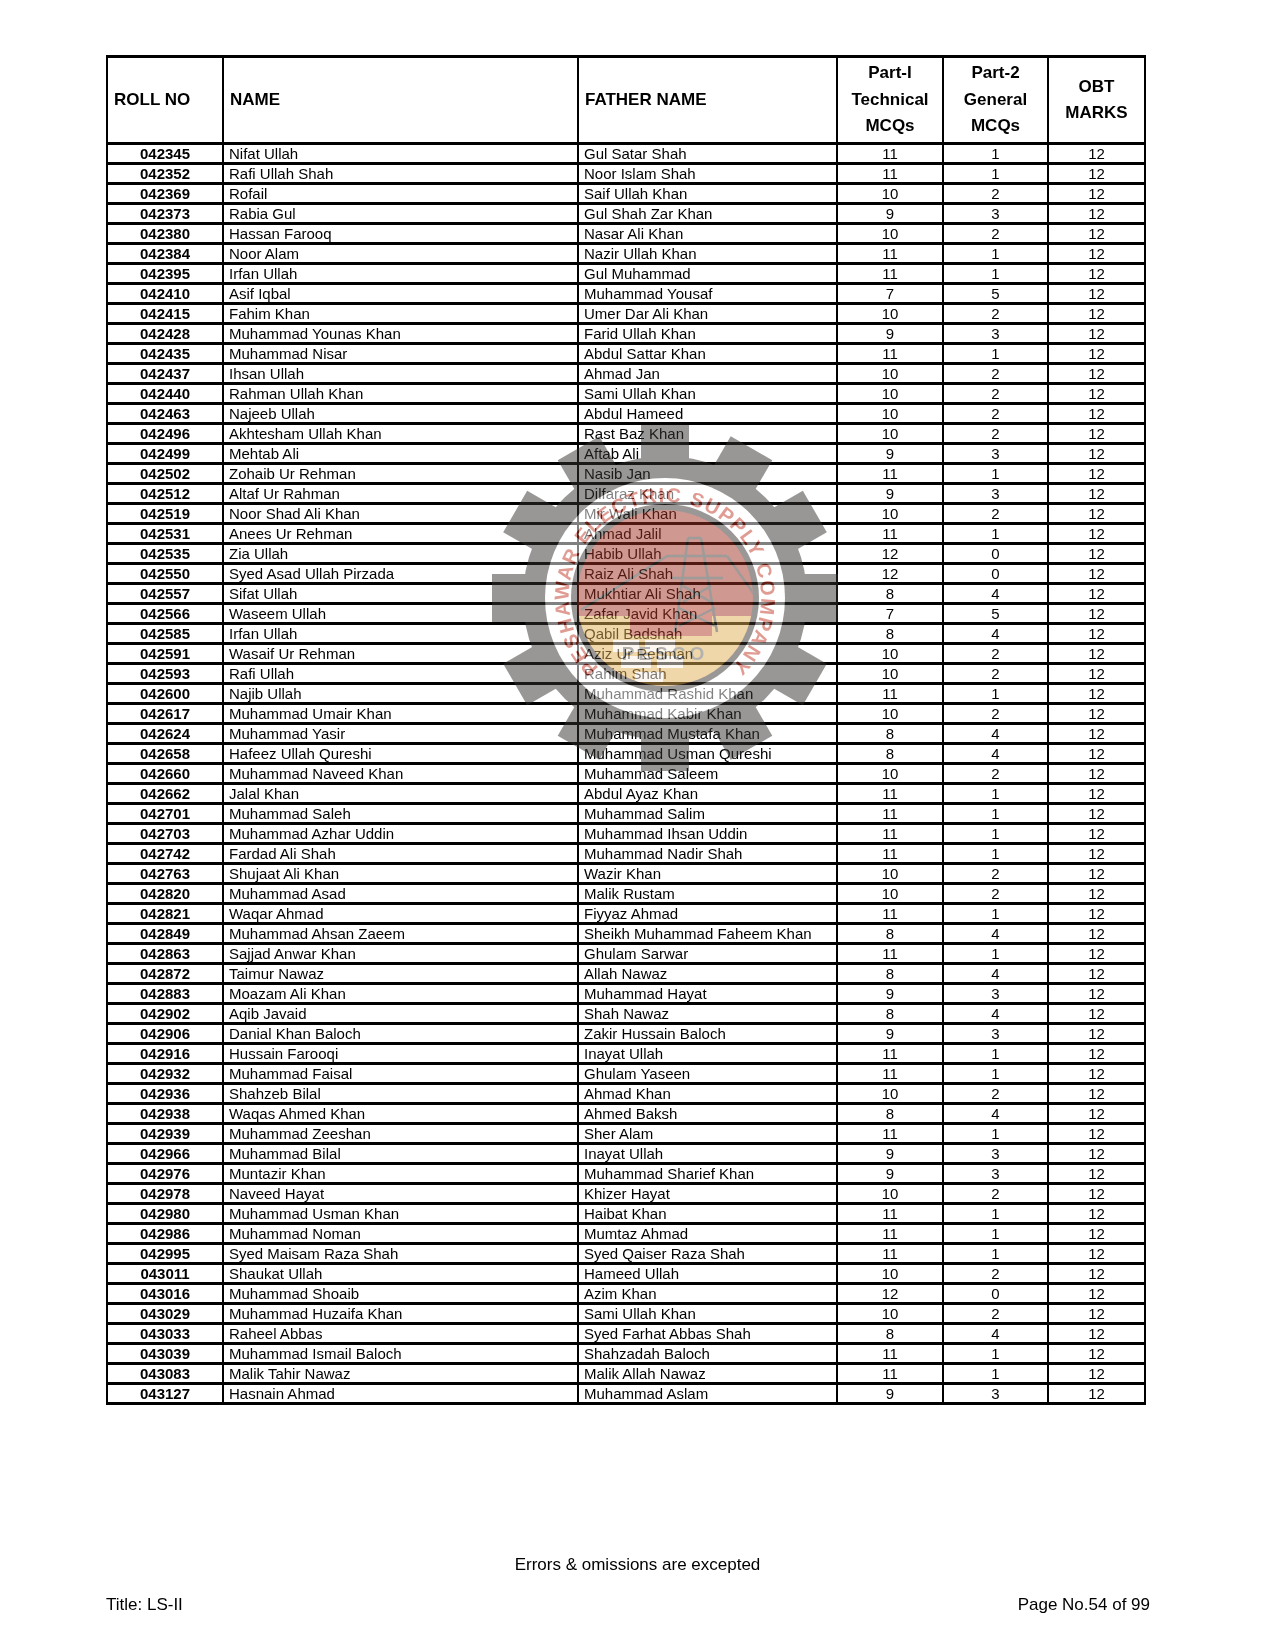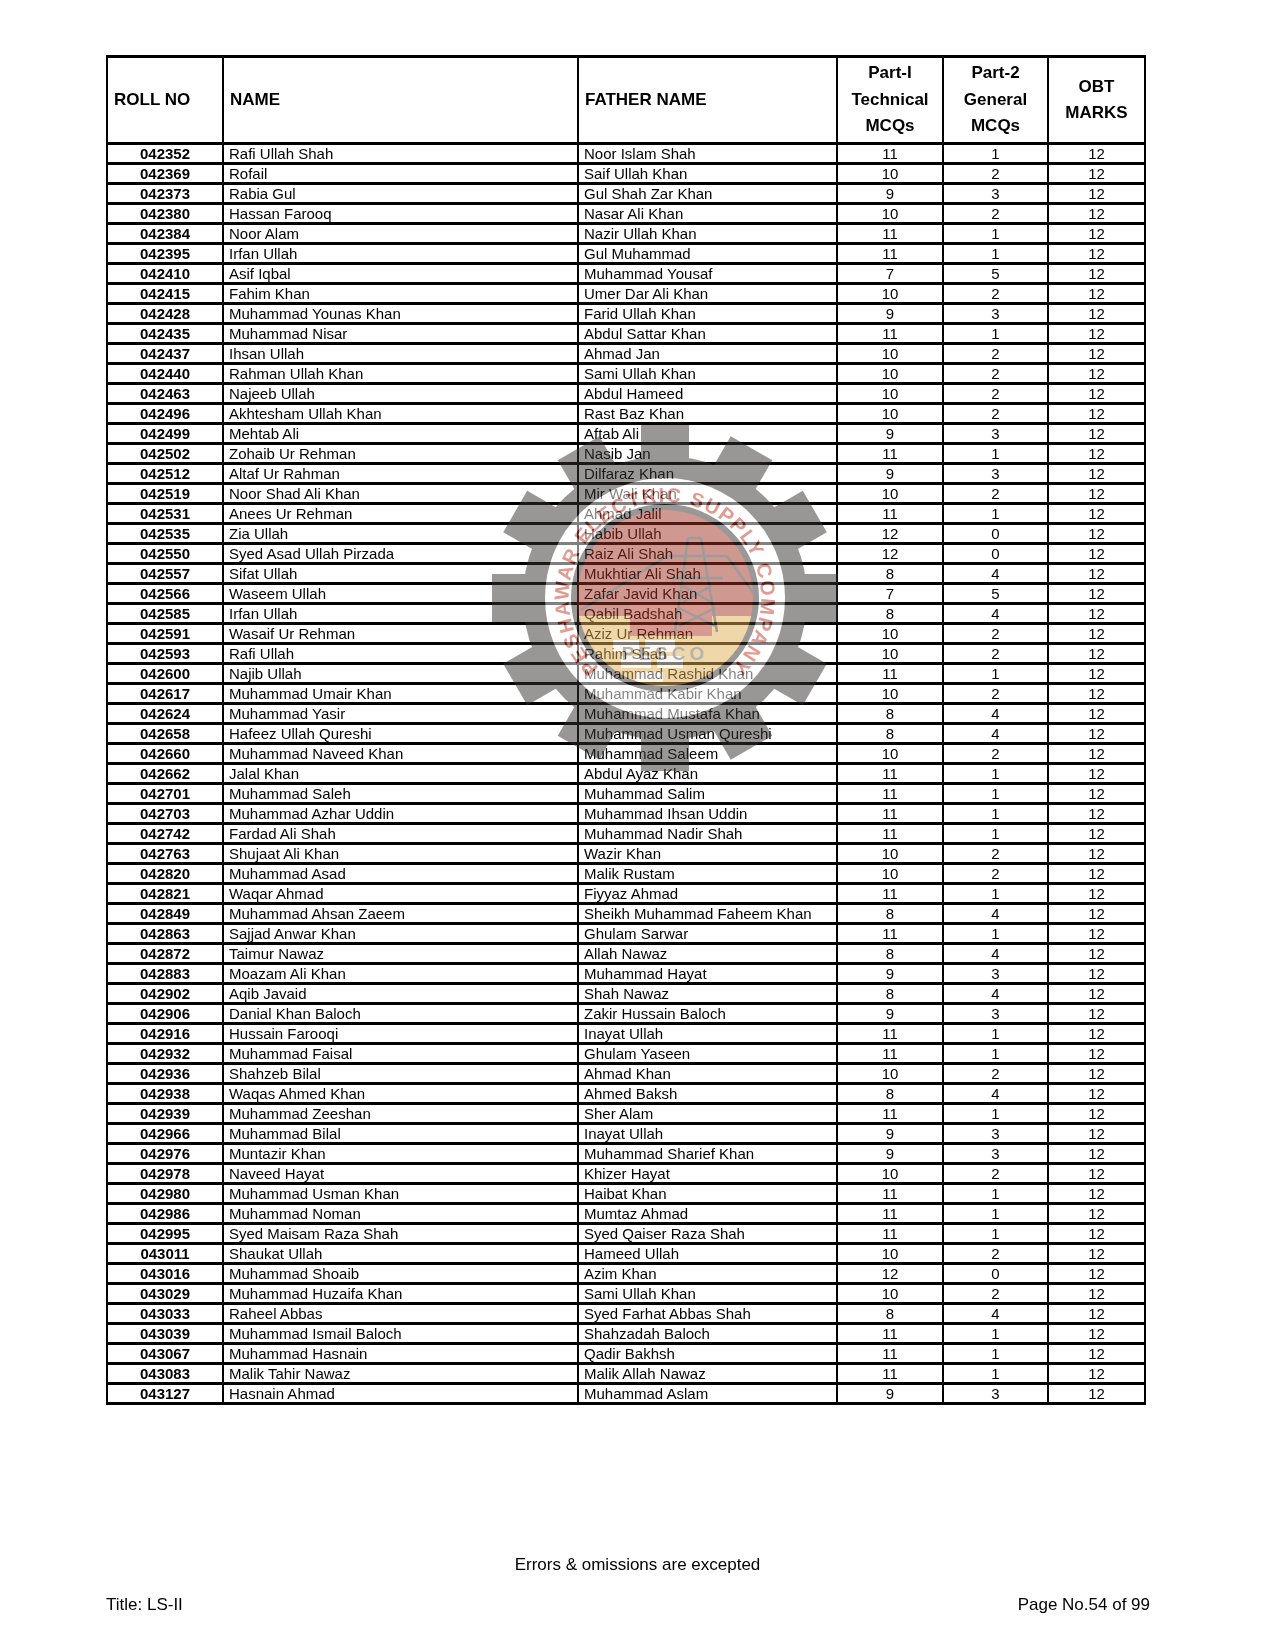--- a/index.html
+++ b/index.html
@@ -96,20 +96,28 @@
 MCQs</th>
         <th class="h-center">Part-2
 General
 MCQs</th>
         <th class="h-center">OBT
 MARKS</th>
       </tr>
     </thead>
     <tbody>
         <tr>
+          <td class="roll">042345</td>
+          <td class="name">Nifat Ullah</td>
+          <td class="father">Gul Satar Shah</td>
+          <td class="num">11</td>
+          <td class="num">1</td>
+          <td class="num">12</td>
+        </tr>
+        <tr>
           <td class="roll">042352</td>
           <td class="name">Rafi Ullah Shah</td>
           <td class="father">Noor Islam Shah</td>
           <td class="num">11</td>
           <td class="num">1</td>
           <td class="num">12</td>
         </tr>
         <tr>
           <td class="roll">042369</td>
           <td class="name">Rofail</td>
@@ -571,28 +579,20 @@
           <td class="name">Raheel Abbas</td>
           <td class="father">Syed Farhat Abbas Shah</td>
           <td class="num">8</td>
           <td class="num">4</td>
           <td class="num">12</td>
         </tr>
         <tr>
           <td class="roll">043039</td>
           <td class="name">Muhammad Ismail Baloch</td>
           <td class="father">Shahzadah Baloch</td>
-          <td class="num">11</td>
-          <td class="num">1</td>
-          <td class="num">12</td>
-        </tr>
-        <tr>
-          <td class="roll">043067</td>
-          <td class="name">Muhammad Hasnain</td>
-          <td class="father">Qadir Bakhsh</td>
           <td class="num">11</td>
           <td class="num">1</td>
           <td class="num">12</td>
         </tr>
         <tr>
           <td class="roll">043083</td>
           <td class="name">Malik Tahir Nawaz</td>
           <td class="father">Malik Allah Nawaz</td>
           <td class="num">11</td>
           <td class="num">1</td>

